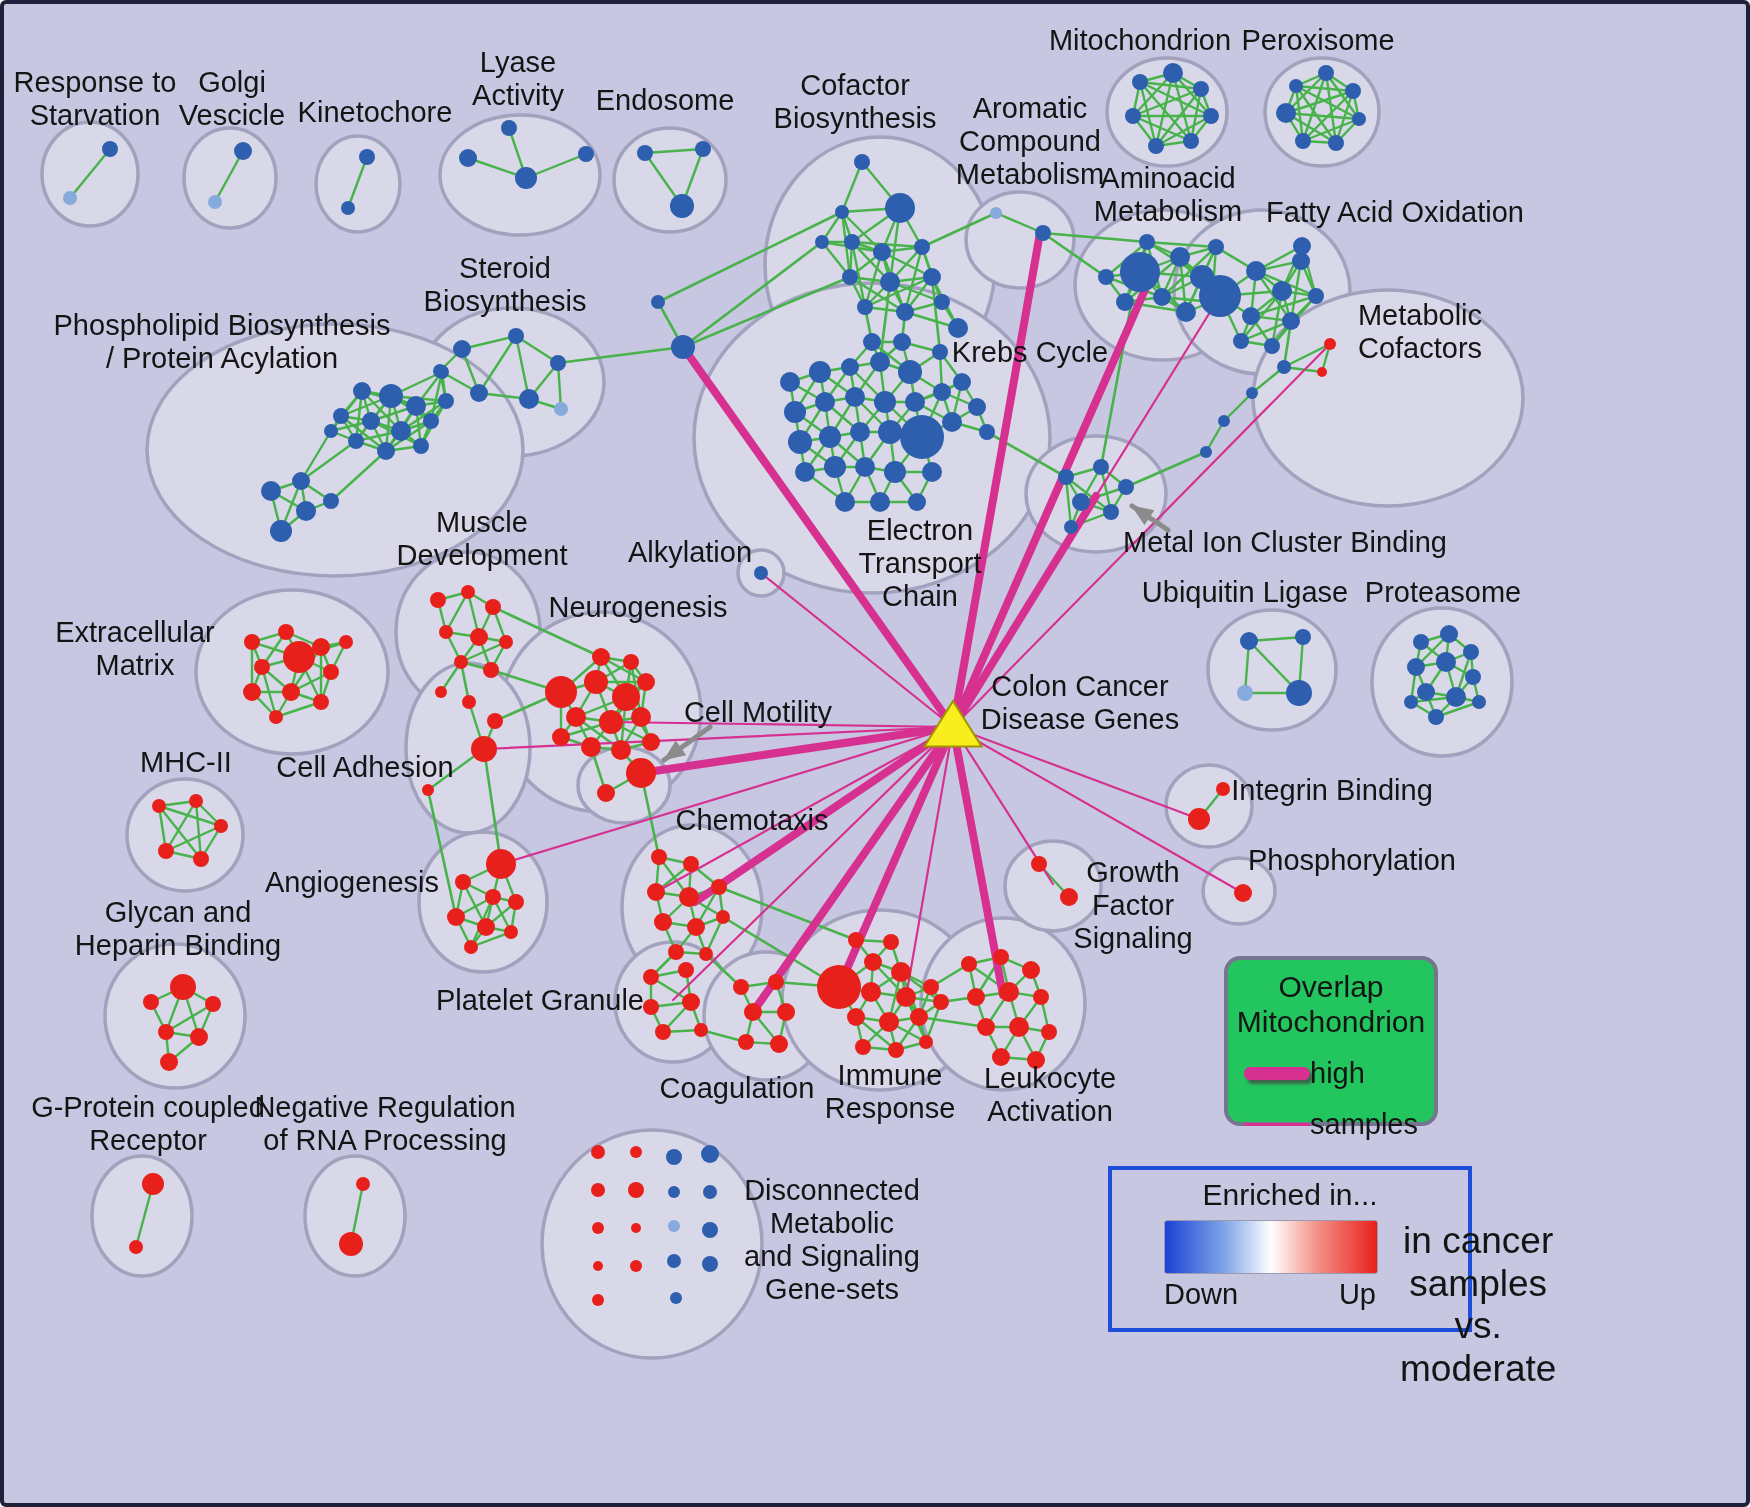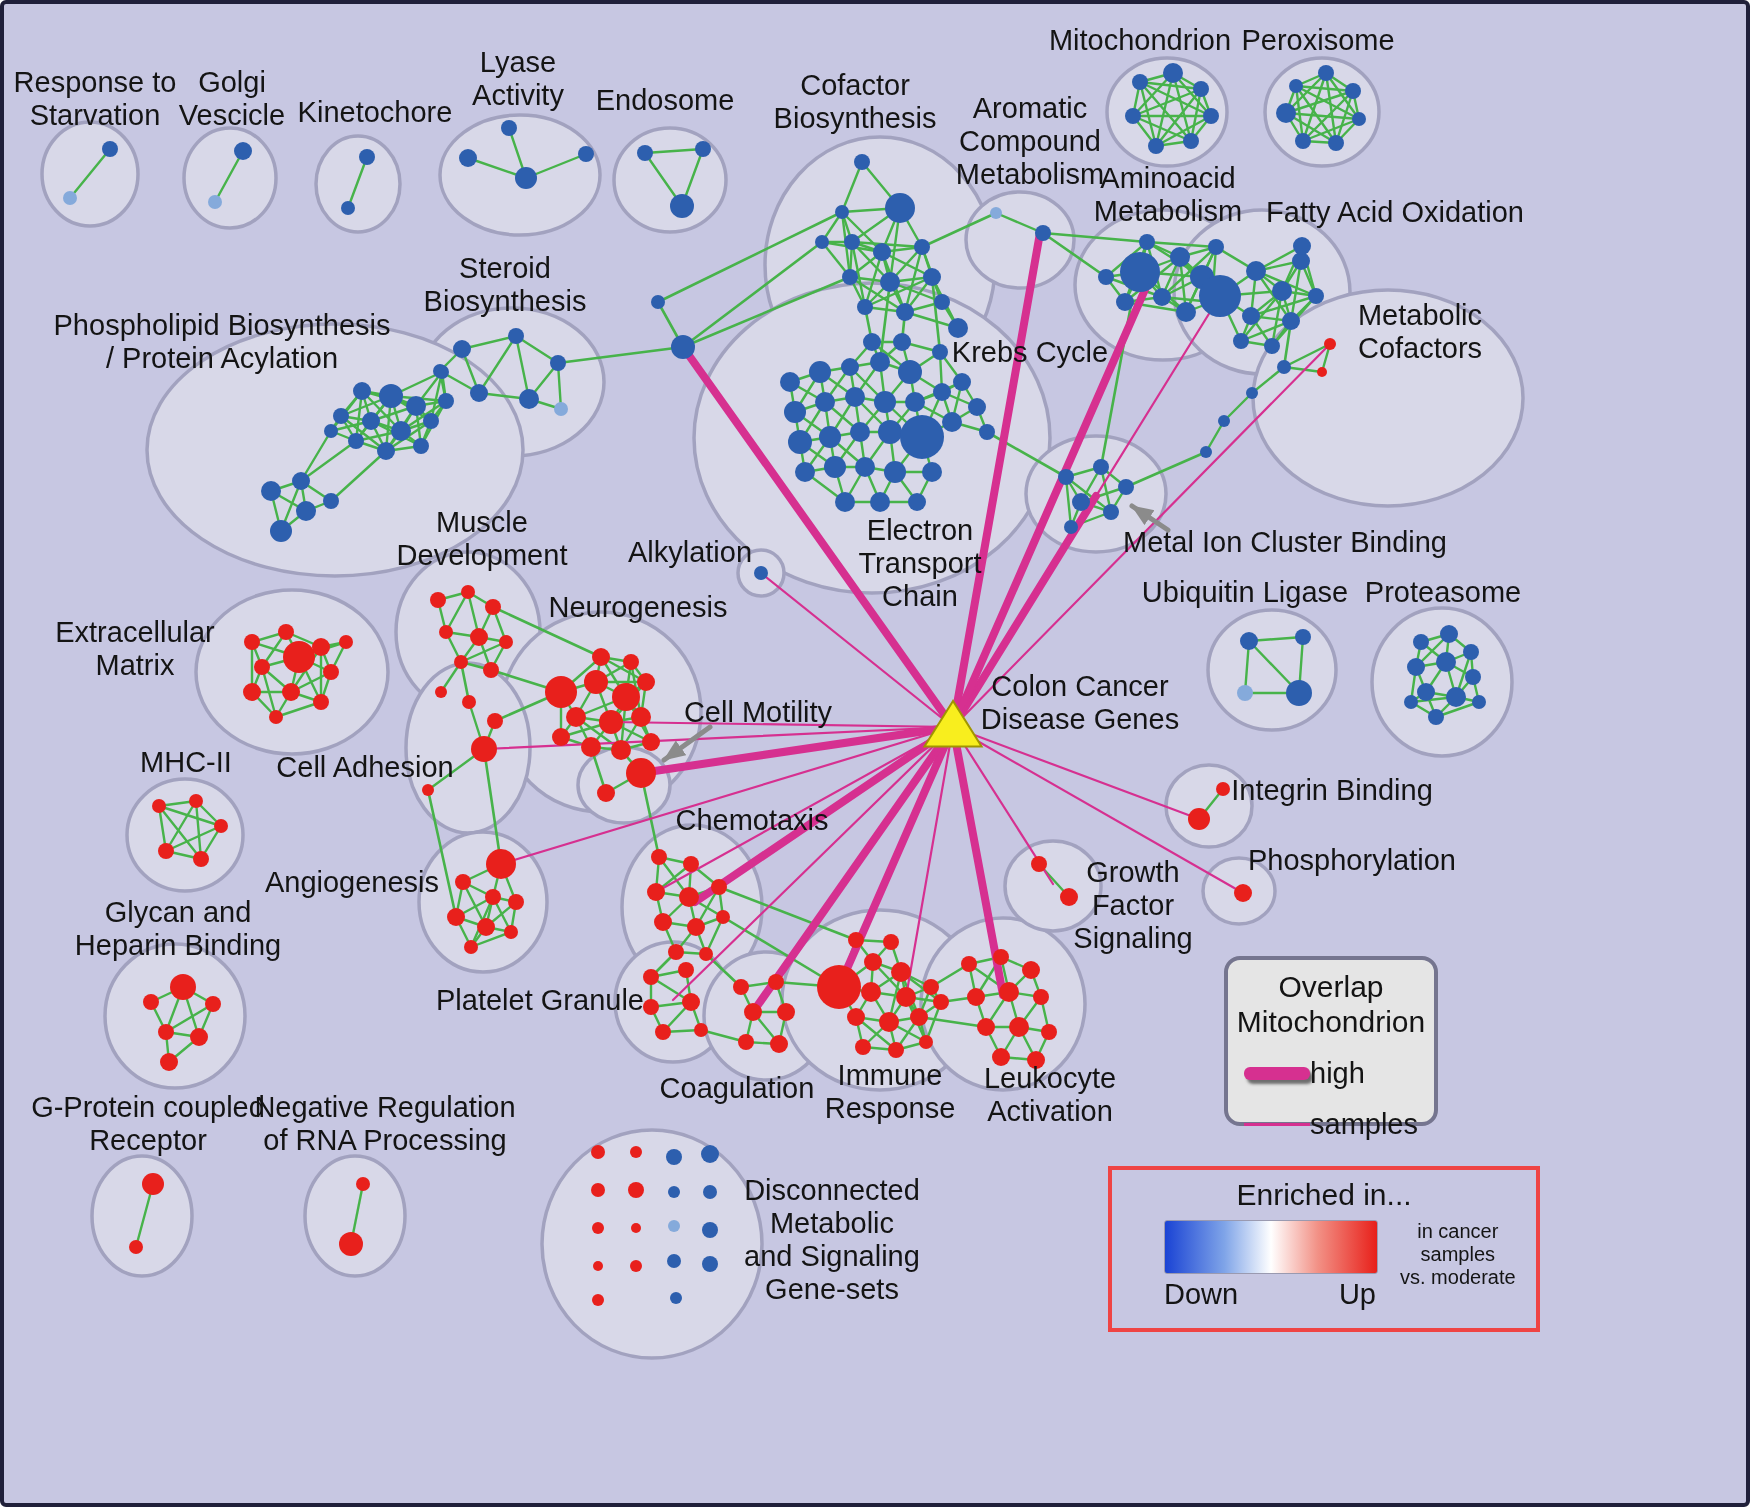--- a/index.html
+++ b/index.html
@@ -2,40 +2,40 @@
 <html><head>
 <meta charset="utf-8">
 <style>
   body{margin:0;background:#ffffff}
   .figure{position:relative;width:1750px;height:1507px;font-family:"Liberation Sans",sans-serif;overflow:hidden}
   .figure svg{position:absolute;left:0;top:0}
   .figure svg text{font-family:"Liberation Sans",sans-serif}
 
   .legend-overlap{
     position:absolute;left:1224px;top:956px;width:214px;height:170px;
-    border:4px solid #75758f;border-radius:16px;background:#e5e5e5;
+    border:4px solid #75758f;border-radius:16px;background:#22c55e;
     box-sizing:border-box;color:#141414;
   }
   .lg-title{font-size:30px;text-align:center;line-height:1.15;margin-top:10px}
   .lg-row{display:flex;align-items:center;gap:0;padding:0 16px;margin-top:18px}
   .sample-high{display:inline-block;width:66px;height:13px;background:#d63090;border-radius:6px;
     box-shadow:3px 4px 3px rgba(70,70,70,.75);flex:0 0 auto}
   .sample-moderate{display:inline-block;width:66px;height:3px;background:#d63090;flex:0 0 auto}
   .lg-label{font-size:29px}
 
   .legend-enriched{
-    position:absolute;left:1108px;top:1166px;width:432px;height:166px;
-    border:4px solid #ef4444;background:#c7c7e2;box-sizing:border-box;color:#141414;
+    position:absolute;left:1108px;top:1166px;width:364px;height:166px;
+    border:4px solid #1d4ed8;background:#c7c7e2;box-sizing:border-box;color:#141414;
   }
   .le-title{font-size:30px;text-align:center;margin-top:8px}
   .le-body{display:flex;align-items:flex-start;gap:22px;padding:8px 10px 0 52px}
   .gradient-bar{width:212px;height:52px;border:1px solid #9a9ab0;border-radius:3px;
     background:linear-gradient(to right,#1a43d4 0%,#7fa4e8 28%,#ffffff 50%,#f29186 72%,#e8201a 100%)}
   .le-ends{display:flex;justify-content:space-between;width:212px;font-size:29px;margin-top:4px}
-  .le-note{font-size:20px;text-align:center;line-height:1.15;margin-top:0px}
+  .le-note{font-size:37px;text-align:center;line-height:1.15;margin-top:0px}
 </style>
 </head>
 <body>
 
 <div class="figure">
 
   <svg id="net" width="1750" height="1507" viewBox="0 0 1750 1507">
       <g>
         <rect x="2" y="2" width="1746" height="1503" rx="4" fill="#c7c7e2" stroke="#20203a" stroke-width="4"></rect>
       </g>

